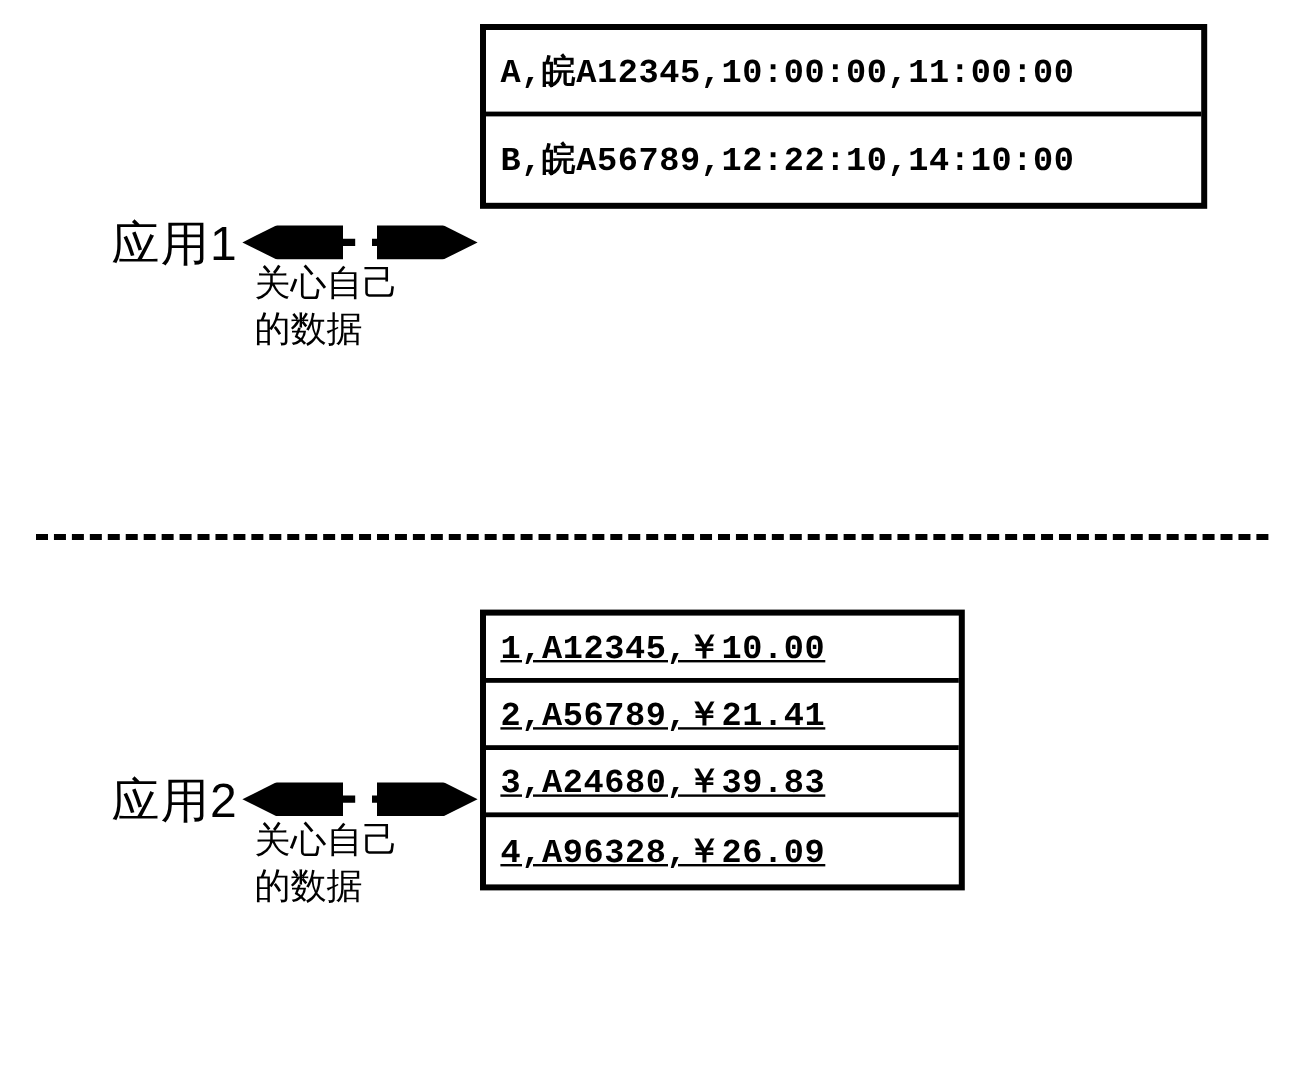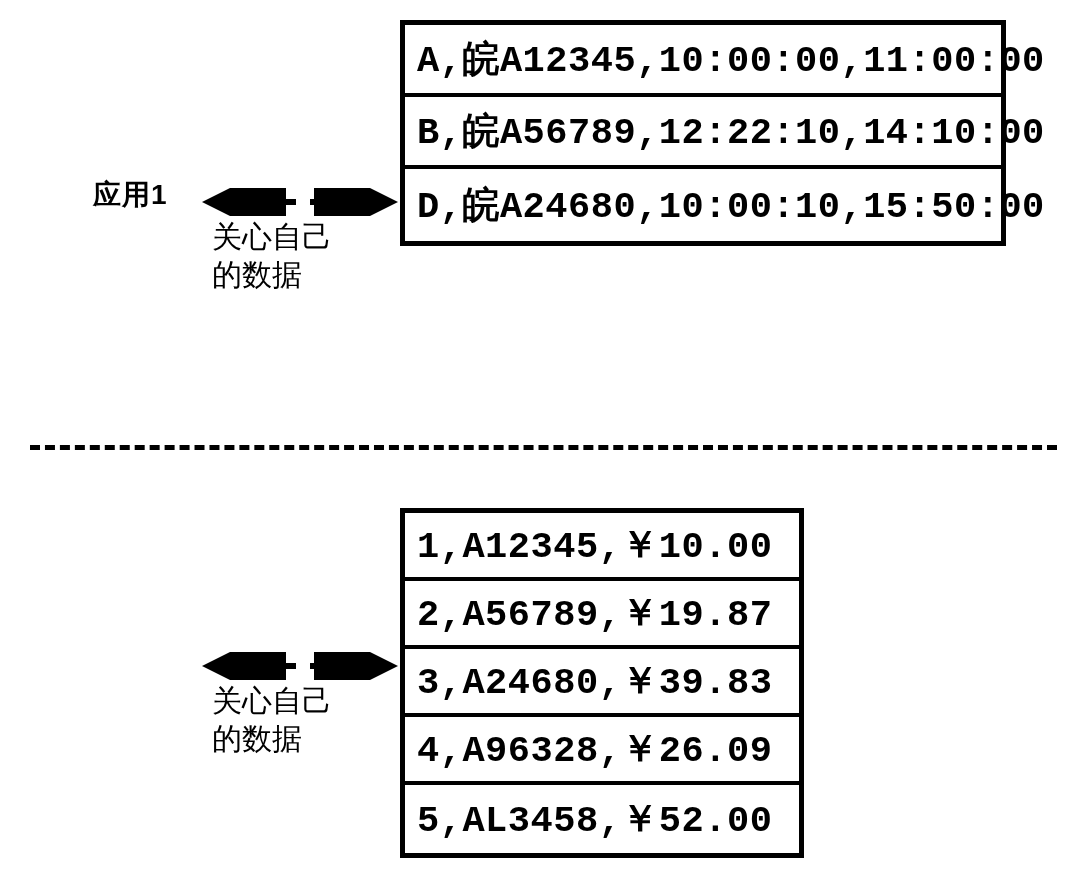--- a/index.html
+++ b/index.html
@@ -23,22 +23,22 @@
     border-top: 5px dashed #000;
     margin: 0 30px;
   }
   .left-block {
     position: absolute;
     display: flex;
     flex-direction: column;
     align-items: center;
   }
   .app-label {
-    font-size: 28px;
-    font-weight: 700;
+    font-size: 40px;
+    font-weight: 400;
     letter-spacing: 1px;
   }
   .arrow-row {
     position: absolute;
     display: flex;
     align-items: center;
     height: 24px;
   }
   .arrow-row svg { display: block; }
   .arrow-caption {
@@ -54,39 +54,39 @@
     box-sizing: border-box;
   }
   .row {
     border-bottom: 4px solid #000;
     box-sizing: border-box;
     display: flex;
     align-items: center;
     padding-left: 12px;
     font-family: "Consolas", "Menlo", "Courier New", monospace;
     font-weight: 900;
-    font-size: 37px;
+    font-size: 28px;
     letter-spacing: 0.5px;
     white-space: nowrap;
   }
   .row:last-child { border-bottom: none; }
 
   
   .s1-app   { left: 93px;  top: 176px; }
   .s1-arrow { left: 200px; top: 190px; width: 200px; }
   .s1-cap   { left: 212px; top: 218px; width: 170px; }
   .s1-table { left: 400px; top: 20px;  width: 606px; }
   .s1-table .row { height: 72px; }
 
   
   .s2-app   { left: 93px;  top: 190px; }
   .s2-arrow { left: 200px; top: 204px; width: 200px; }
   .s2-cap   { left: 212px; top: 232px; width: 170px; }
   .s2-table { left: 400px; top: 58px;  width: 404px; }
-  .s2-table .row { height: 68px; }
+  .s2-table .row { height: 56px; text-decoration: underline; }
 </style>
 </head>
 <body>
 
 <div class="section section-1">
 
   <div class="left-block s1-app">
     <span class="app-label">应用1</span>
   </div>
 
@@ -105,28 +105,30 @@
   </div>
 
   <div class="arrow-caption s1-cap">
     <span>关心自己</span><br>
     <span>的数据</span>
   </div>
 
   <div class="table s1-table">
     <div class="row">A,皖A12345,10:00:00,11:00:00</div>
     <div class="row">B,皖A56789,12:22:10,14:10:00</div>
-    <div class="row">D,皖A24680,10:00:10,15:50:00</div>
   </div>
 </div>
 
 <hr class="divider">
 
 <div class="section section-2">
 
+  <div class="left-block s2-app">
+    <span class="app-label">应用2</span>
+  </div>
 
   <div class="arrow-row s2-arrow">
     <svg width="200" height="28" viewBox="0 0 200 28">
       <defs>
         <marker id="al2" markerWidth="14" markerHeight="14" refX="2" refY="7" orient="auto">
           <path d="M14,0 L0,7 L14,14 Z" fill="#000"></path>
         </marker>
         <marker id="ar2" markerWidth="14" markerHeight="14" refX="12" refY="7" orient="auto">
           <path d="M0,0 L14,7 L0,14 Z" fill="#000"></path>
         </marker>
@@ -135,18 +137,17 @@
     </svg>
   </div>
 
   <div class="arrow-caption s2-cap">
     <span>关心自己</span><br>
     <span>的数据</span>
   </div>
 
   <div class="table s2-table">
     <div class="row">1,A12345,￥10.00</div>
-    <div class="row">2,A56789,￥19.87</div>
+    <div class="row">2,A56789,￥21.41</div>
     <div class="row">3,A24680,￥39.83</div>
     <div class="row">4,A96328,￥26.09</div>
-    <div class="row">5,AL3458,￥52.00</div>
   </div>
 </div>
 
 </body></html>

